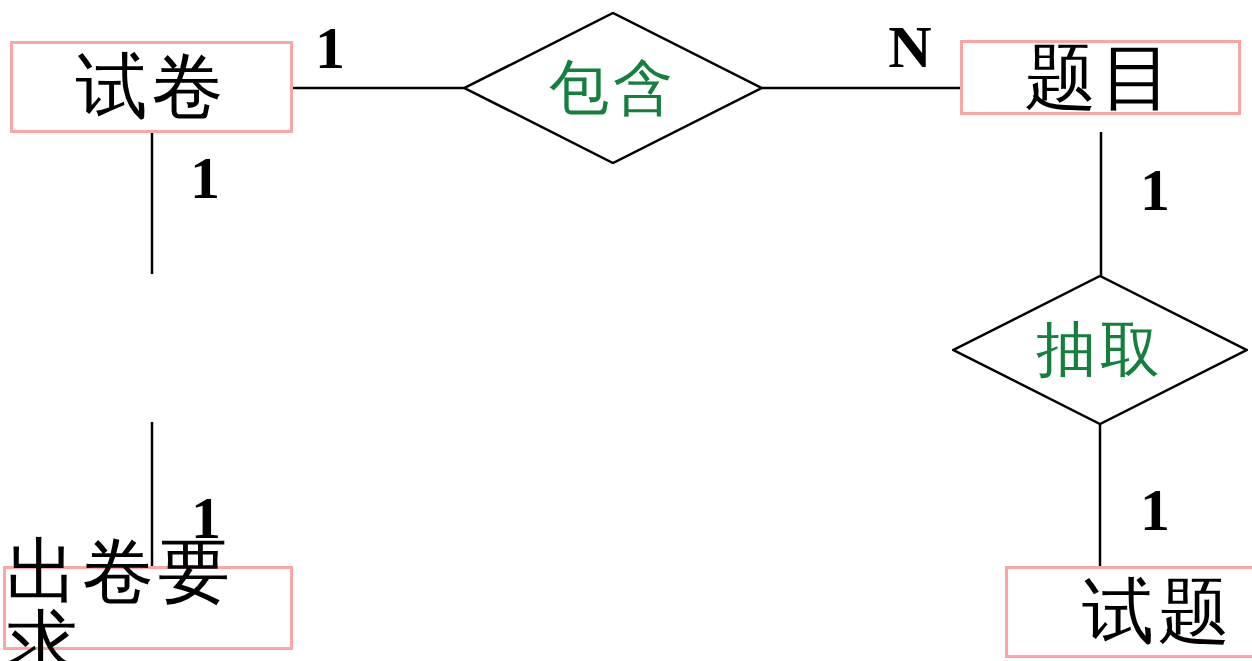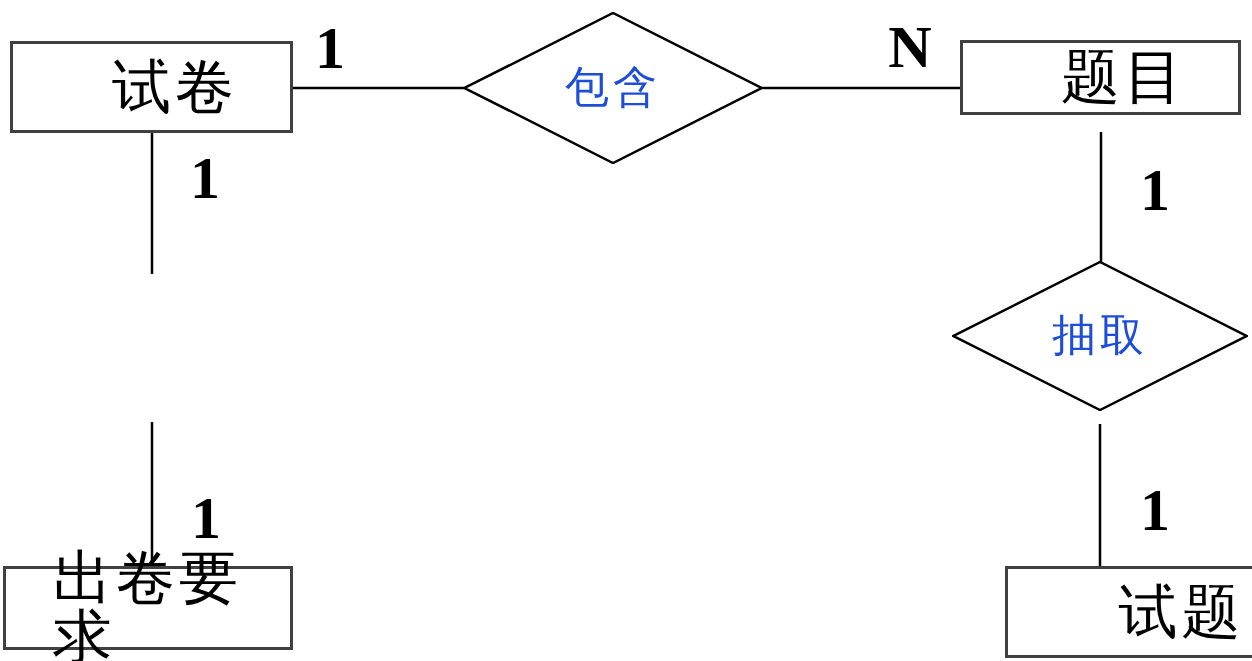--- a/index.html
+++ b/index.html
@@ -17,49 +17,48 @@
   }
   #edges {
     position: absolute;
     left: 0; top: 0;
     width: 1252px;
     height: 661px;
   }
   .entity {
     position: absolute;
     box-sizing: border-box;
-    border: 3px solid #404040;
+    border: 3px solid #fca5a5;
     background: #ffffff;
     display: flex;
     align-items: center;
     justify-content: center;
-    font-size: 59px;
+    font-size: 72px;
     color: #000000;
     letter-spacing: 4px;
     line-height: 1;
-    padding-left: 47px;
   }
   .relationship {
     position: absolute;
   }
   .relationship svg {
     position: absolute;
     left: 0; top: 0;
     display: block;
   }
   .relationship .rel-label {
     position: absolute;
     left: 0; top: 0;
     width: 100%;
     height: 100%;
     display: flex;
     align-items: center;
     justify-content: center;
-    font-size: 44px;
-    color: #1d4ed8;
+    font-size: 60px;
+    color: #15803d;
     letter-spacing: 4px;
     line-height: 1;
   }
   .cardinality {
     position: absolute;
     width: 80px;
     text-align: center;
     font-size: 60px;
     font-weight: bold;
     color: #000000;
@@ -97,21 +96,21 @@
   </div>
 
   <div class="relationship" style="left:463px; top:12px; width:300px; height:152px;">
     <svg width="300" height="152" viewBox="0 0 300 152">
       <polygon points="150,1 298.5,76 150,151 1.5,76" fill="#ffffff" stroke="#000000" stroke-width="2.5"></polygon>
     </svg>
     <div class="rel-label">包含</div>
   </div>
 
 
-  <div class="relationship" style="left:952px; top:261px; width:296px; height:150px;text-align:center;">
+  <div class="relationship" style="left:952px; top:275px; width:296px; height:150px;text-align:center;">
     <svg width="296" height="150" viewBox="0 0 296 150">
       <polygon points="148,1 294.5,75 148,149 1.5,75" fill="#ffffff" stroke="#000000" stroke-width="2.5"></polygon>
     </svg>
     <div class="rel-label">抽取</div>
   </div>
 
   <div class="cardinality" style="left:290px; top:18px;">1</div>
 
   <div class="cardinality" style="left:870px; top:17px;">N</div>
 

